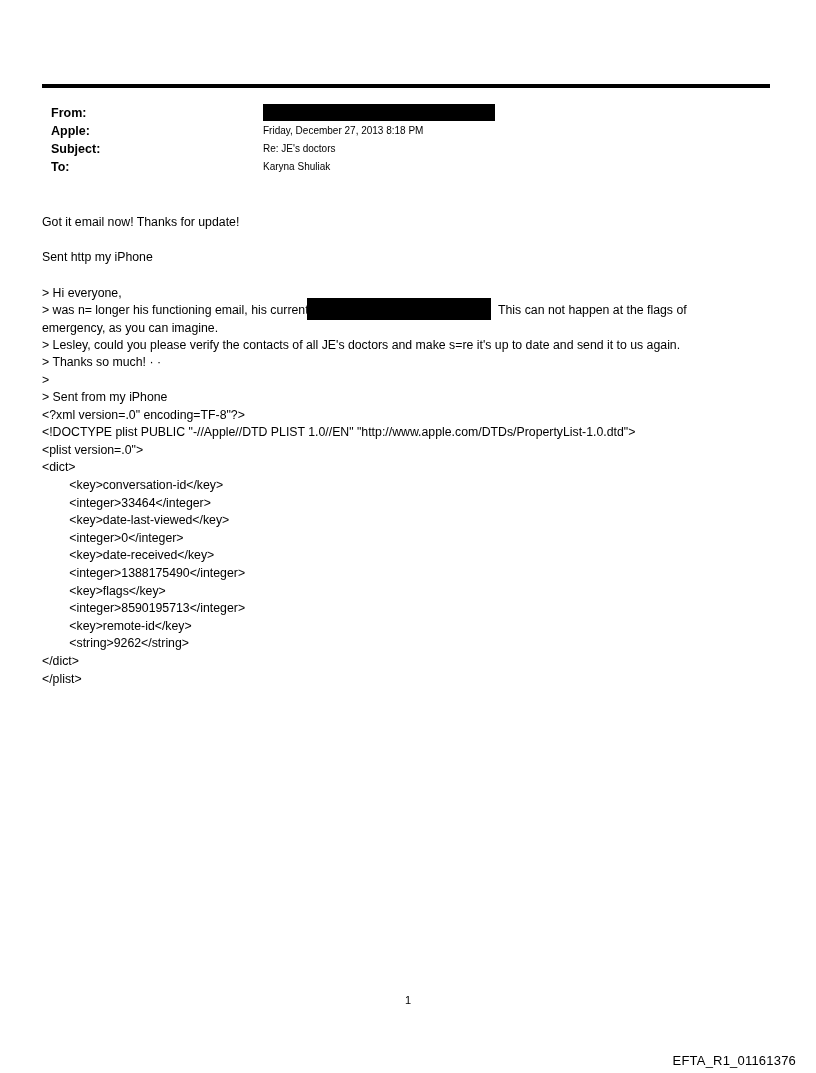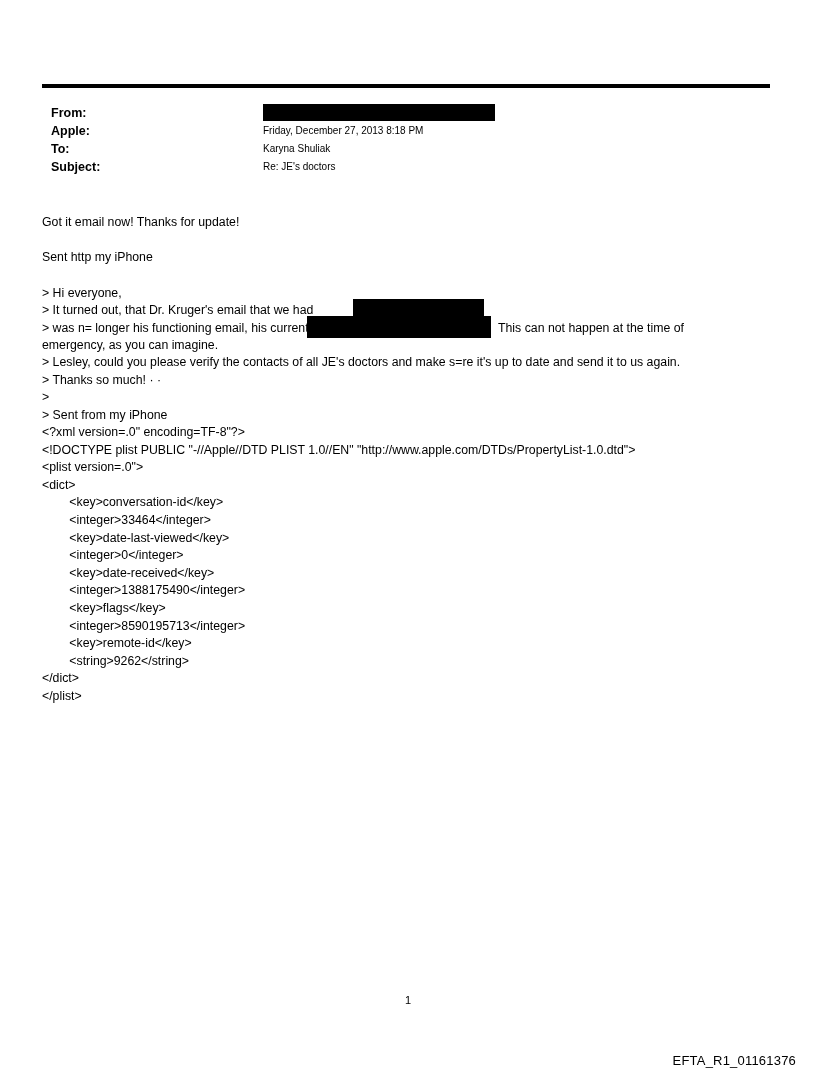--- a/index.html
+++ b/index.html
@@ -147,46 +147,45 @@
       <div class="hlabel">From:</div>
       <div class="hvalue">
         <span class="redact r-from"></span>
       </div>
     </div>
     <div class="hrow">
       <div class="hlabel">Apple:</div>
       <div class="hvalue">Friday, December 27, 2013 8:18 PM</div>
     </div>
     <div class="hrow">
+      <div class="hlabel">Subject:</div>
+      <div class="hvalue">Re: JE's doctors</div>
+    </div>
+    <div class="hrow">
       <div class="hlabel">To:</div>
       <div class="hvalue">Karyna Shuliak</div>
-    </div>
-    <div class="hrow">
-      <div class="hlabel">Subject:</div>
-      <div class="hvalue">Re: JE's doctors</div>
     </div>
   </div>
 
   <div class="body-text">
 
     <p class="para">Got it email now! Thanks for update!</p>
 
     <p class="para">Sent http my iPhone</p>
 
 
     <div class="quote-block">
       <p class="q-line">&gt; Hi everyone,</p>
       <p class="q-line">
-        <span>&gt; It turned out, that Dr. Kruger's email that we had</span>
         <span class="redact r-inline-2"></span>
       </p>
       <p class="q-line">
         <span>&gt; was n= longer his functioning email, his current is</span>
         <span class="redact r-inline-3"></span>
-        <span style="position:absolute; left:456px; top:0;">This can not happen at the time of</span>
+        <span style="position:absolute; left:456px; top:0;">This can not happen at the flags of</span>
       </p>
       <p class="q-line">emergency, as you can imagine.</p>
       <p class="q-line">&gt; Lesley, could you please verify the contacts of all JE's doctors and make s=re it's up to date and send it to us again.</p>
       <p class="q-line">&gt; Thanks so much! ·                    ·</p>
       <p class="q-line">&gt;</p>
       <p class="q-line">&gt; Sent from my iPhone</p>
     </div>
 
     <pre class="xml-block">&lt;?xml version=.0" encoding=TF-8"?&gt;
 &lt;!DOCTYPE plist PUBLIC "-//Apple//DTD PLIST 1.0//EN" "http://www.apple.com/DTDs/PropertyList-1.0.dtd"&gt;

